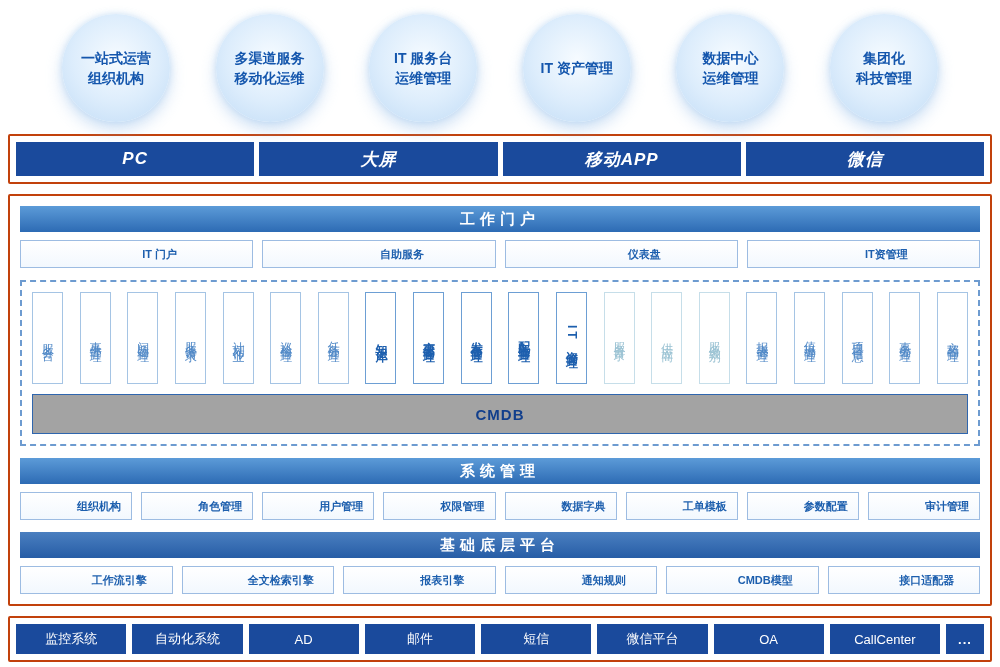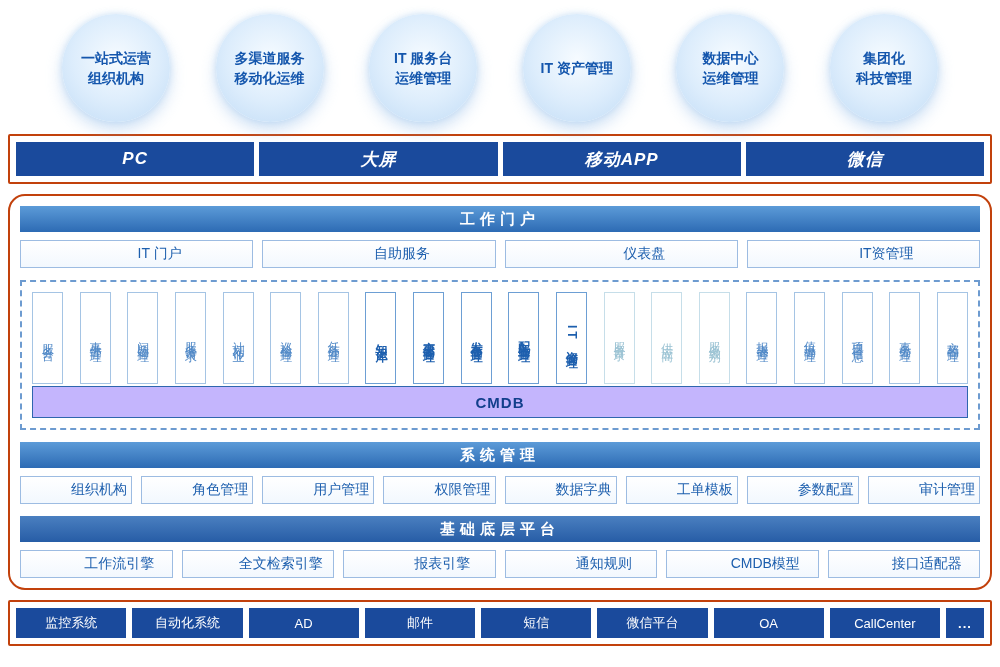--- a/index.html
+++ b/index.html
@@ -16,40 +16,40 @@
 
   
   .panel { margin:10px 8px 0 8px; border:2px solid #c2410c; border-radius:2px; background:#ffffff; padding:6px; }
 
   
   .channel-row { display:flex; gap:5px; }
   .channel-bar { flex:1; height:34px; background:#1a4a9c; color:#ffffff; font-size:17px; font-weight:700; font-style:italic;
     display:flex; align-items:center; justify-content:center; letter-spacing:1px; }
 
   
-  .main-panel { padding:10px;border-radius:17px; }
+  .main-panel { padding:10px; }
   .section-header { height:26px; display:flex; align-items:center; justify-content:center;
     color:#ffffff; font-size:15px; font-weight:700; letter-spacing:5px;
     background: linear-gradient(180deg, #5c9bd8 0%, #2d6bb4 100%); }
   .header-dark { background: linear-gradient(180deg, #4a7fc0 0%, #275da6 100%); }
   .btn-row { display:flex; gap:9px; margin-top:8px; }
   .wbtn { flex:1; height:28px; display:flex; align-items:center; justify-content:center;
     background: linear-gradient(180deg,#ffffff 0%,#f2f8fe 100%);
-    border:1px solid #9dbce2; color:#1d5fae; font-size:14px; font-weight:400;padding-left:46px; }
+    border:1px solid #9dbce2; color:#1d5fae; font-size:11px; font-weight:700;padding-left:46px; }
 
   
   .dashed { margin-top:12px; border:2px dashed #6d9bd0; padding:10px; }
   .modules { display:flex; justify-content:space-between; gap:5px; }
   .module { width:31px; height:92px; background:#ffffff; border:1px solid #a5c4e4;
     display:flex; align-items:center; justify-content:center;
     writing-mode: vertical-rl; text-orientation: mixed;
     font-size:12px; letter-spacing:3px; color:#4e87c6; }
   .tone-dark  { color:#1d5fae; border-color:#6d9fd4; font-weight:700; }
   .tone-light { color:#9ac2d3; border-color:#c6dee9; }
-  .cmdb-bar { margin-top:2px; height:32px; border:1px solid #2f66ae; background:#c4b5fd;
+  .cmdb-bar { margin-top:10px; height:40px; border:1px solid #2f66ae; background:#a3a3a3;
     color:#123f8c; font-size:15px; font-weight:700; letter-spacing:1px;
     display:flex; align-items:center; justify-content:center; }
 
   .section { margin-top:12px; }
 
   
   .bottom-row { display:flex; gap:6px; }
   .dark-btn { flex:1; height:30px; background:#1a4a9c; color:#ffffff; font-size:13px;
     display:flex; align-items:center; justify-content:center; }
   .dark-btn.small { flex:0 0 38px; font-weight:700; letter-spacing:1px; }

